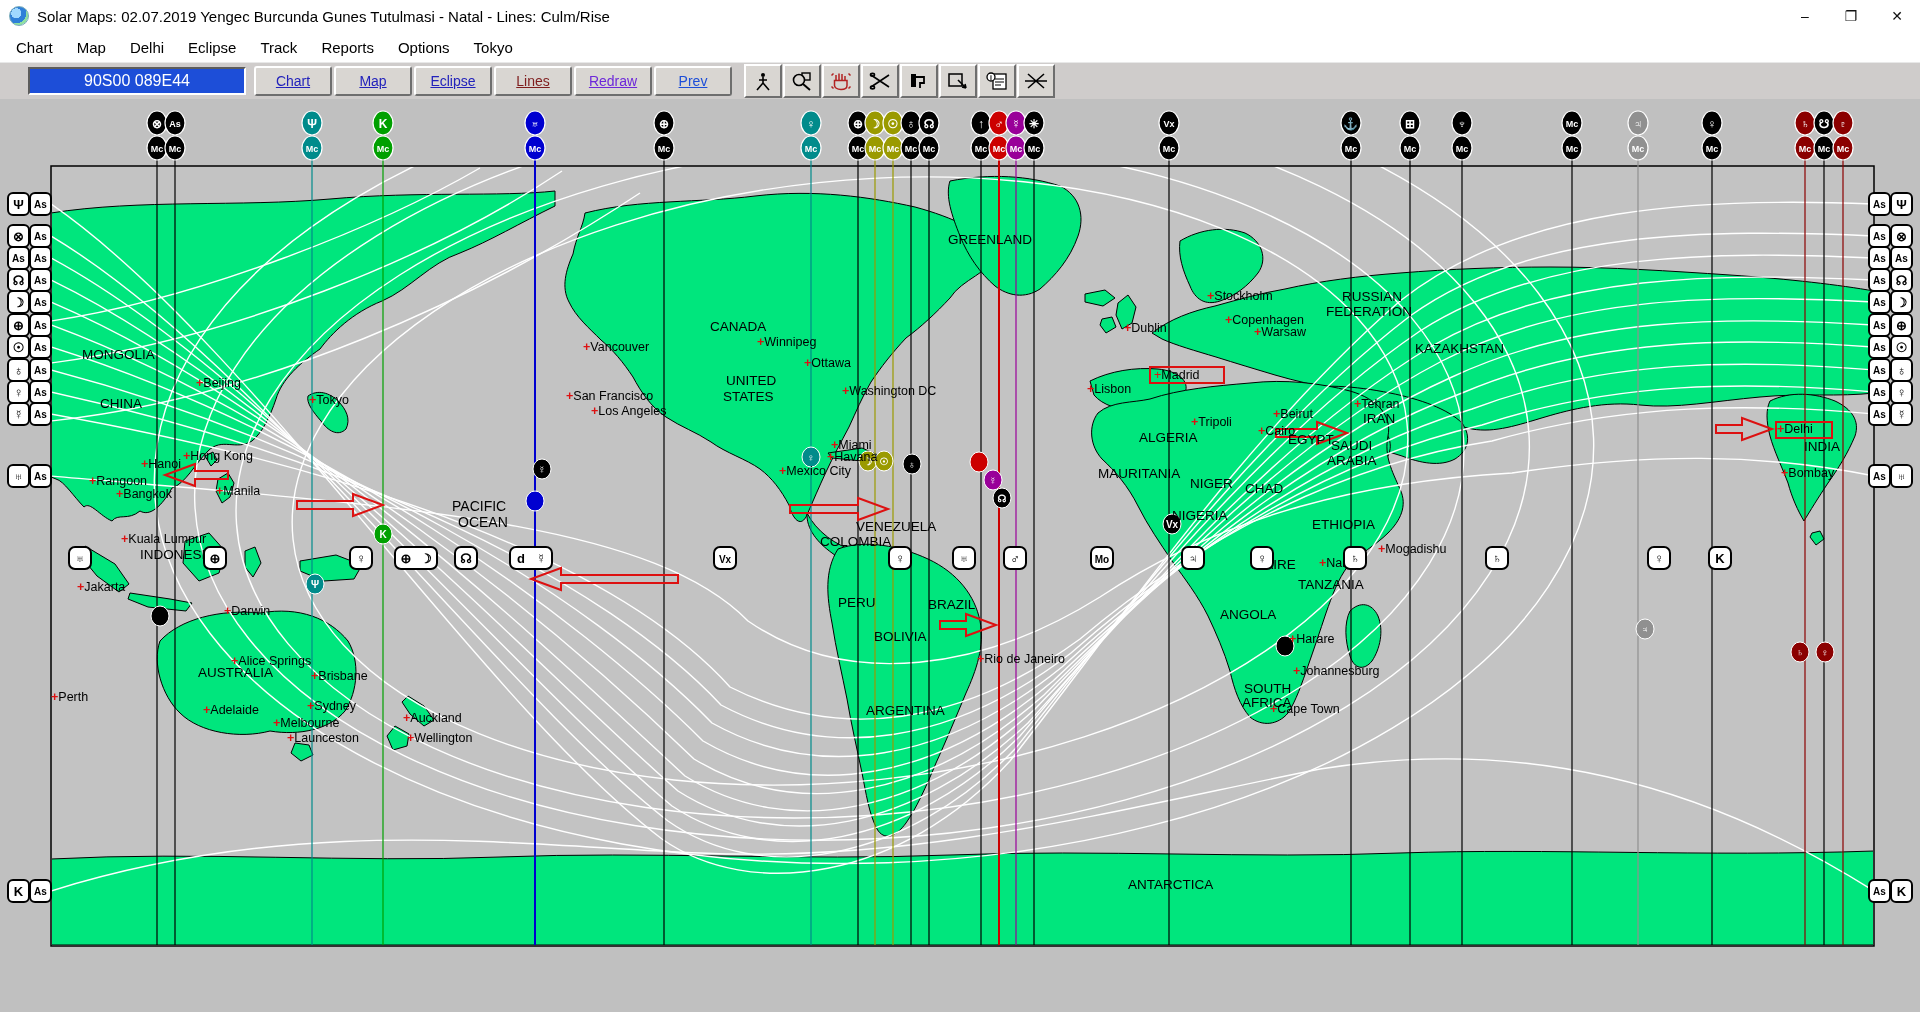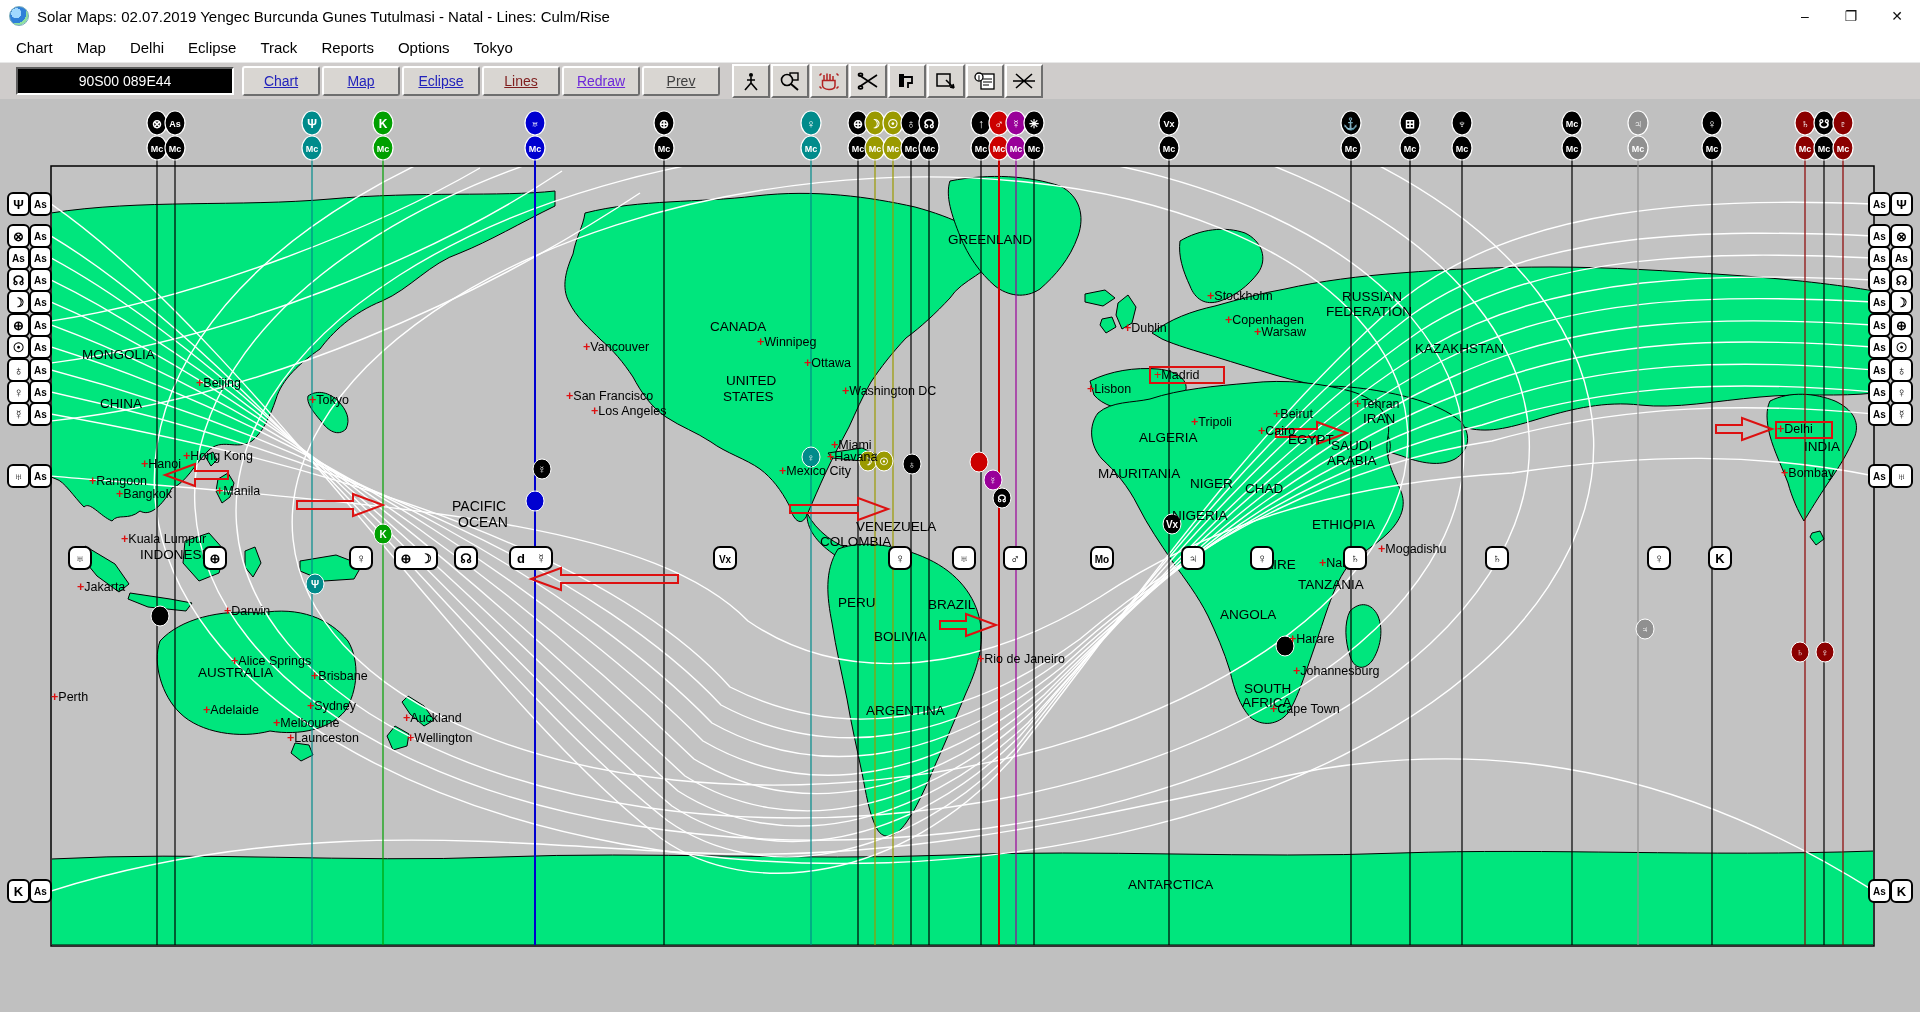--- a/index.html
+++ b/index.html
@@ -9,22 +9,22 @@
     background:radial-gradient(circle at 35% 35%, #9fd8ff 0 30%, #2e7fd8 31% 60%, #8fe0a0 61% 75%, #d8f0ff 76%);
     border:1px solid #7ab;}
   .title-text{font-size:15px;color:#000;}
   .win-controls{position:absolute;right:0;top:0;height:32px;display:flex;}
   .win-btn{width:46px;height:32px;display:flex;align-items:center;justify-content:center;
     font-size:14px;color:#111;cursor:default;}
   .menubar{height:30px;background:#ffffff;display:flex;align-items:center;border-bottom:1px solid #e8e8e8;}
   .menu-item{font-size:15px;color:#000;padding:4px 10px;margin-left:4px;}
   .menu-item:first-child{margin-left:6px;}
   .toolbar{height:36px;background:#cfcccb;display:flex;align-items:center;}
-  .coordbox{width:214px;height:24px;margin-left:16px;background:#000000;color:#ffffff;
-    font-size:14px;display:flex;align-items:center;justify-content:center;
+  .coordbox{width:214px;height:24px;margin-left:28px;background:#1d4ed8;color:#ffffff;
+    font-size:16px;display:flex;align-items:center;justify-content:center;
     border-top:2px solid #5c5c5c;border-left:2px solid #5c5c5c;
     border-bottom:2px solid #ffffff;border-right:2px solid #ffffff;}
   .navbtns{display:flex;margin-left:8px;}
   .navbtn{width:74px;height:26px;margin-right:2px;background:#d9d6d2;
     border-top:2px solid #ffffff;border-left:2px solid #ffffff;
     border-bottom:2px solid #6e6e6e;border-right:2px solid #6e6e6e;
     border-radius:3px;font-size:14px;display:flex;align-items:center;justify-content:center;
     text-decoration:underline;}
   .toolbtns{display:flex;margin-left:10px;}
   .toolbtn{width:34px;height:30px;margin-right:1px;background:#d9d6d2;
@@ -59,21 +59,21 @@
   </div>
 
 <div class="toolbar">
   <div class="coordbox">90S00 089E44</div>
   <div class="navbtns">
       <div class="navbtn" style="color: rgb(34, 34, 187);">Chart</div>
       <div class="navbtn" style="color: rgb(34, 34, 187);">Map</div>
       <div class="navbtn" style="color: rgb(34, 34, 187);">Eclipse</div>
       <div class="navbtn" style="color: #7f1d1d;">Lines</div>
       <div class="navbtn" style="color: #6d28d9;">Redraw</div>
-      <div class="navbtn" style="color: #404040;">Prev</div>
+      <div class="navbtn" style="color: #1d4ed8;">Prev</div>
     </div>
   <div class="toolbtns">
       <div class="toolbtn">
         <svg width="24" height="20" viewBox="0 0 24 20">
           <circle cx="12" cy="4" r="2" fill="#000"></circle>
           <path d="M12 6v6M12 12L6 19M12 12l6 7M8 9h8" stroke="#000" stroke-width="1.6" fill="none"></path>
         </svg>
       </div>
       <div class="toolbtn">
         <svg width="24" height="20" viewBox="0 0 24 20">

